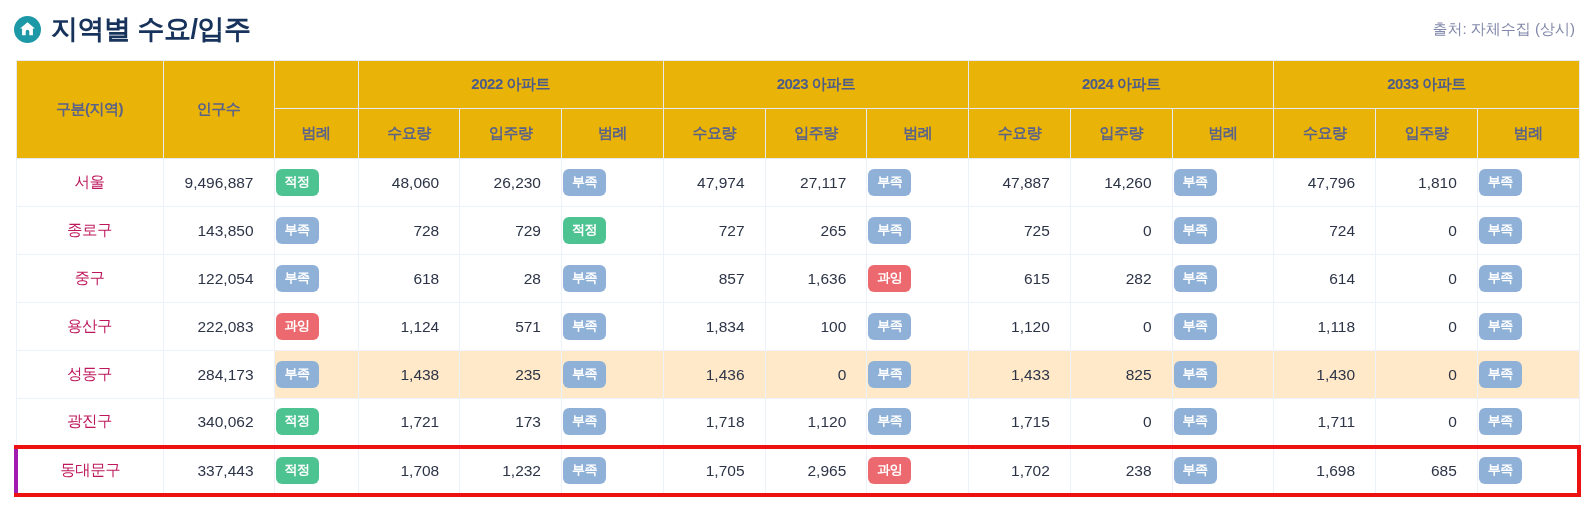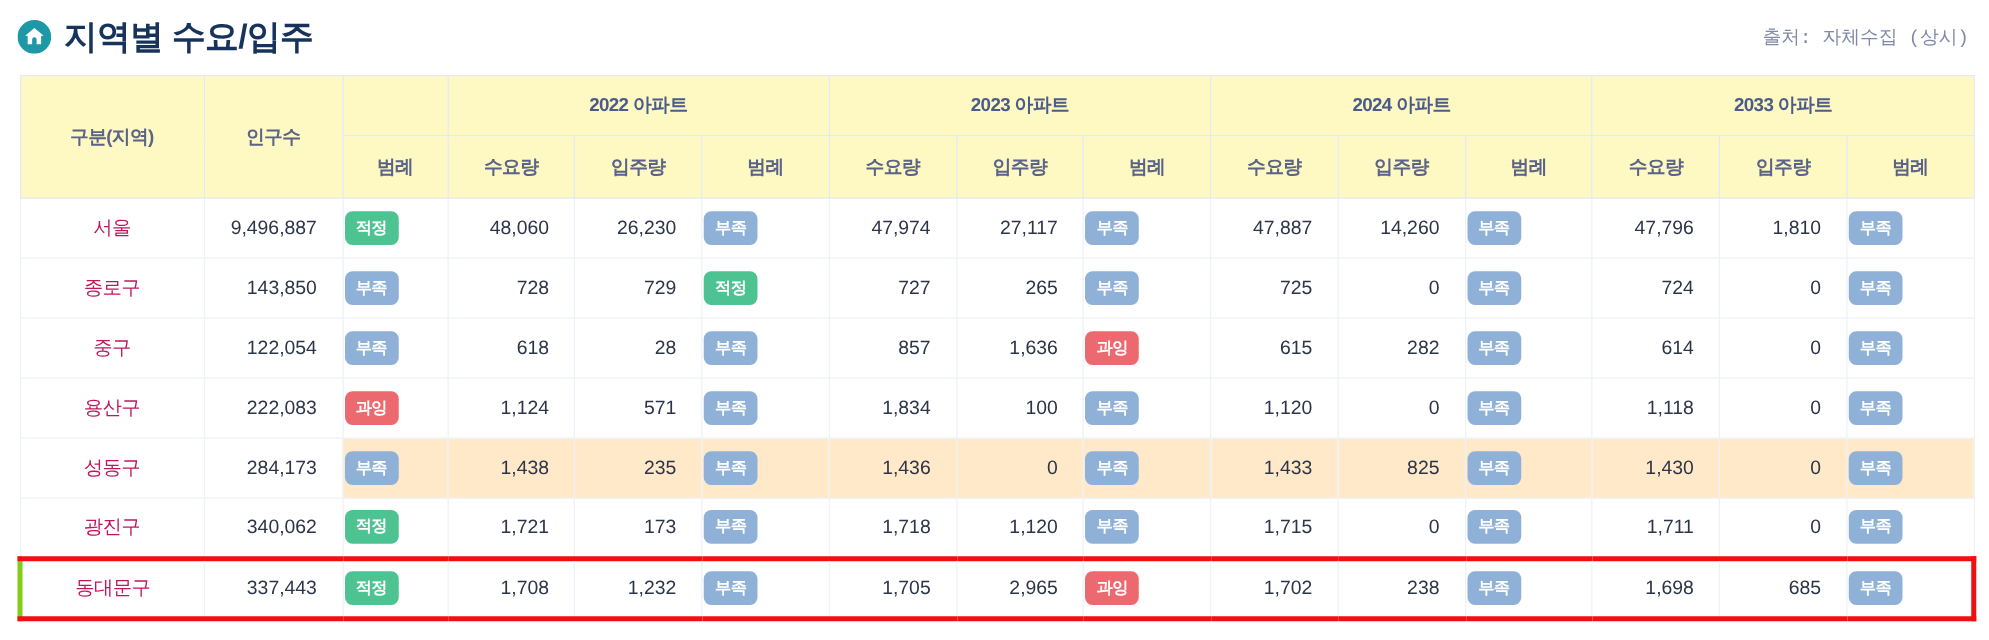--- a/index.html
+++ b/index.html
@@ -8,46 +8,46 @@
     width:1591px; height:512px; background:#ffffff; overflow:hidden;
     font-family:"Liberation Sans","DejaVu Sans",sans-serif;
   }
   .topbar{
     display:flex; justify-content:space-between; align-items:center;
     padding:11px 16px 13px 14px;
   }
   .title-wrap{ display:flex; align-items:center; gap:10px; }
   .home-badge{ width:27px; height:27px; flex:0 0 auto; }
   .page-title{ font-size:27px; font-weight:bold; color:#17335c; letter-spacing:-0.5px; }
-  .source{ font-size:15px; color:#8188a9;font-family:Liberation Mono, monospace; }
+  .source{ font-size:15px; color:#8188a9; }
 
   table{
     width:1563px; margin:0 14px; border-collapse:collapse; table-layout:fixed;
   }
   thead th{
-    background:#fef9c3; color:#5b6488; font-weight:600; font-size:15px;
+    background:#eab308; color:#5b6488; font-weight:600; font-size:15px;
     border:1px solid #e4e9f4; letter-spacing:-0.5px;
   }
   thead .group-row th{ height:48px; }
   thead .sub-row th{ height:50px; }
   thead th.year-group{ color:#4c5c8a; font-weight:700; }
   tbody td{
     height:48px; font-size:15.5px; color:#2c3447; background:#fff;
     border:1px solid #edf1f9; border-top-color:#e6ecf7;
   }
   td.region{ text-align:center; color:#be185d; letter-spacing:-0.5px; }
   td.num{ text-align:right; padding-right:20px; }
   td.legend{ }
   td.accent{ background:#ffe9c8; }
   .badge{
     display:inline-block; padding:4px 9px 5px; border-radius:6px;
     color:#ffffff; font-size:13px; font-weight:700; letter-spacing:-0.5px;
   }
   tr.selected td{ border-top:4px solid #ee1111; border-bottom:4px solid #ee1111; }
-  tr.selected td:first-child{ border-left:4px solid #84cc16; }
+  tr.selected td:first-child{ border-left:4px solid #a21caf; }
   tr.selected td:last-child{ border-right:4px solid #ee1111; }
 </style>
 </head>
 <body>
 
 <div class="topbar">
   <div class="title-wrap">
     <span class="home-badge">
       <svg width="27" height="27" viewBox="0 0 24 24">
         <circle cx="12" cy="12" r="12" fill="#1c98a6"></circle>

